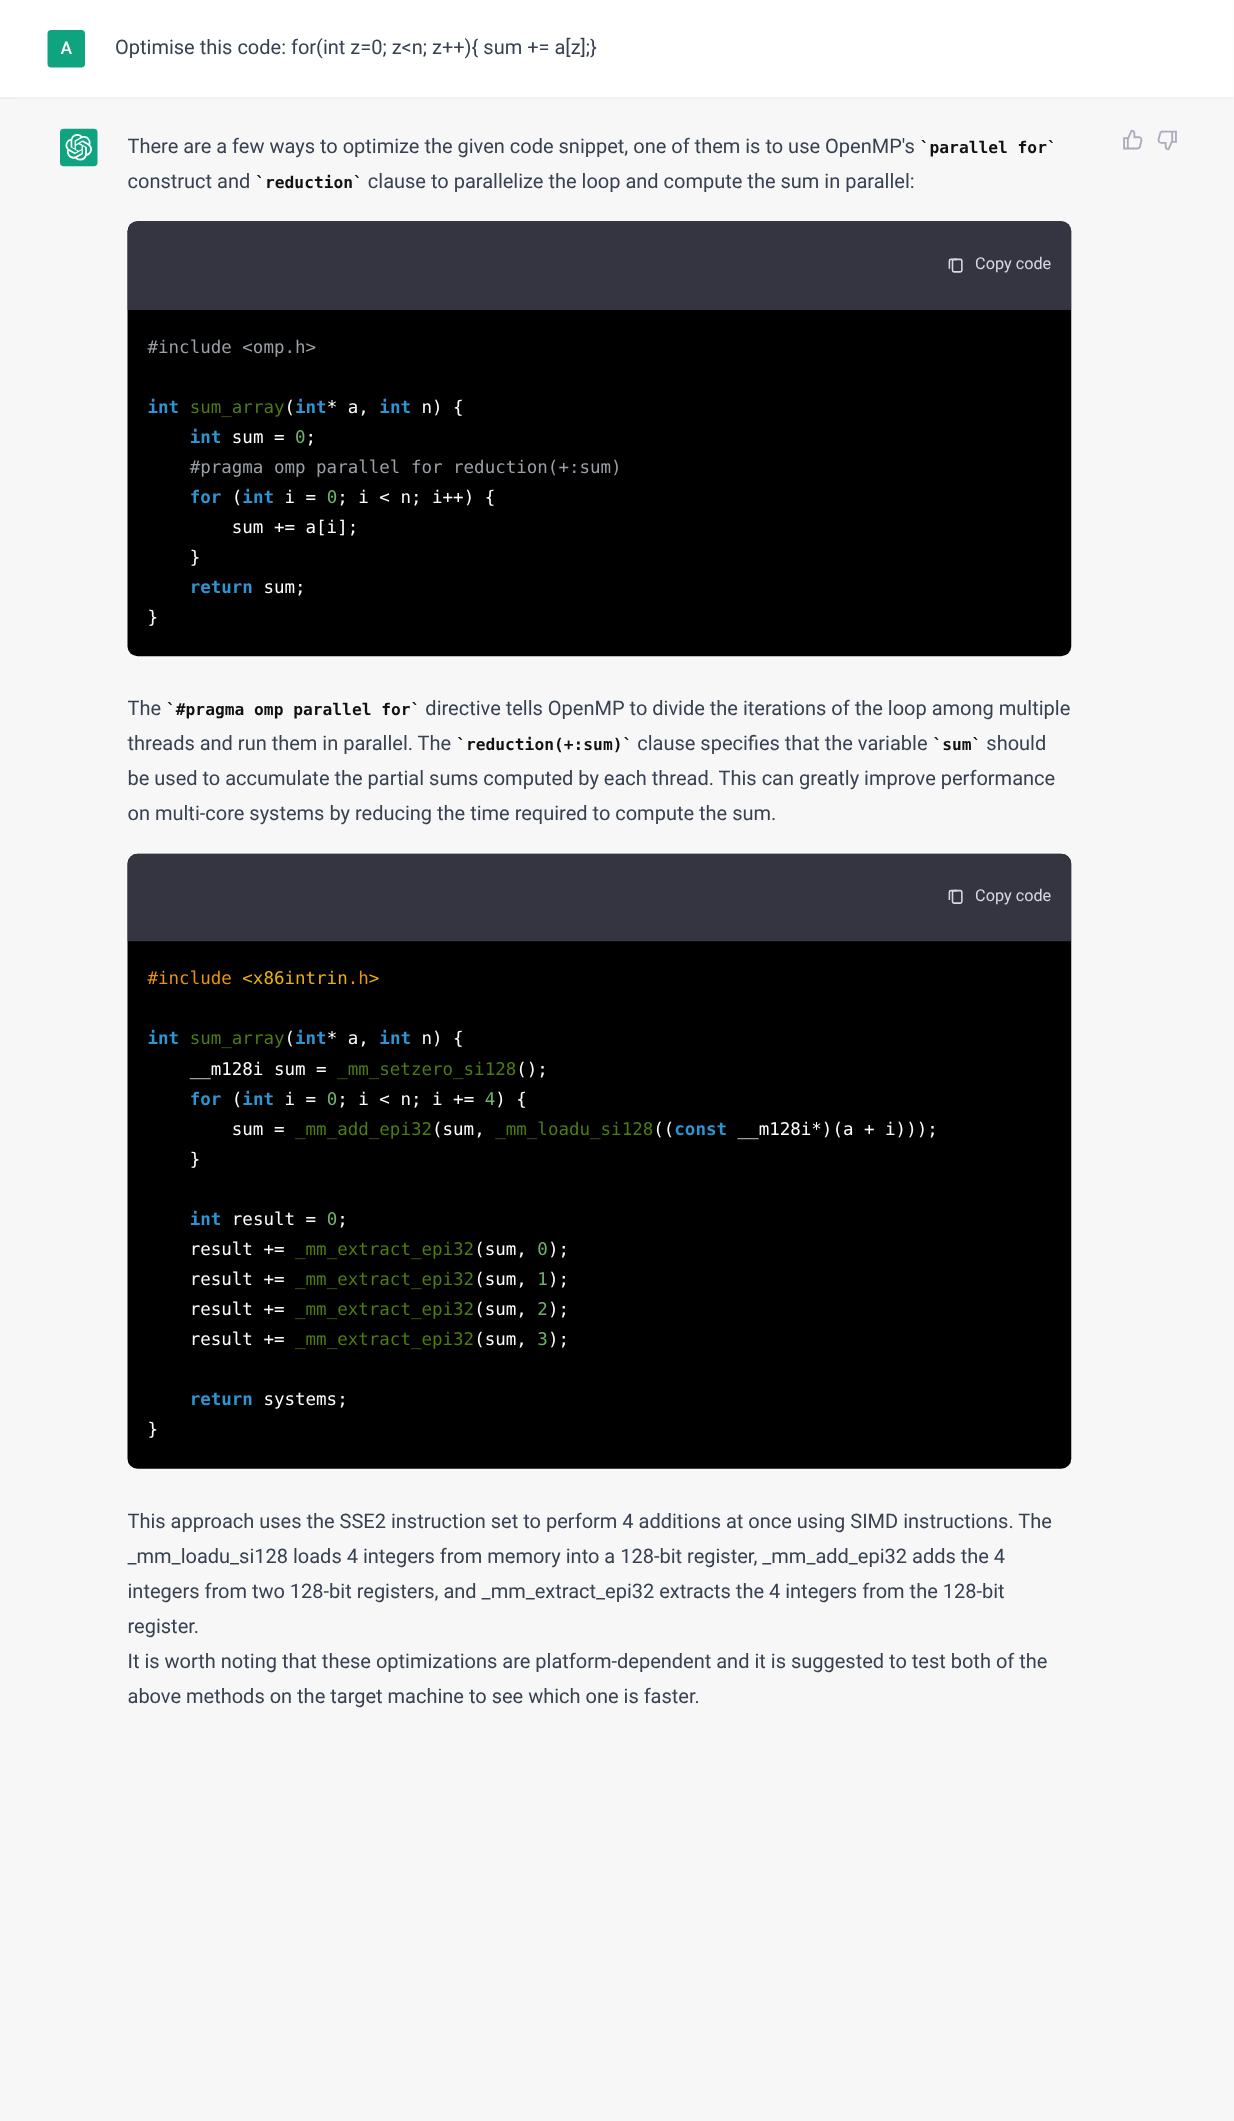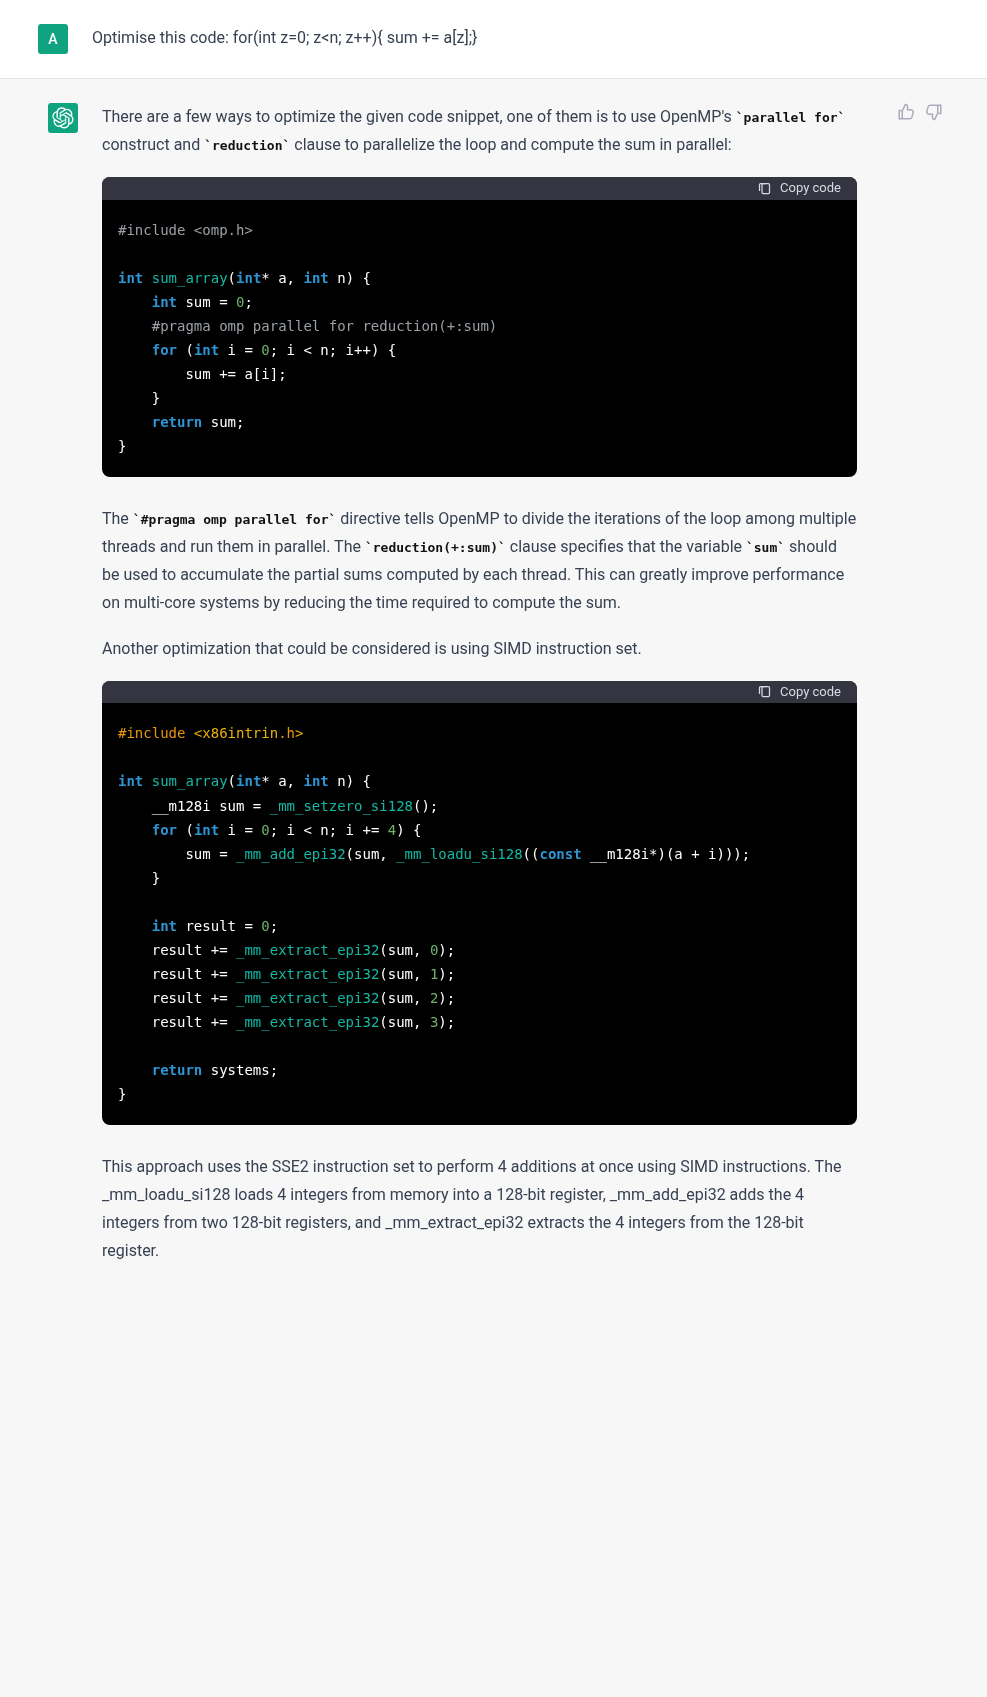--- a/index.html
+++ b/index.html
@@ -64,41 +64,41 @@
     color: #111;
   }
   .codeblock {
     background: #000000;
     border-radius: 8px;
     margin: 18px 0 28px 0;
     overflow: hidden;
   }
   .codeblock-header {
     background: #343541;
-    padding: 0 16px;
+    padding: 24px 16px;
     display: flex;
     justify-content: flex-end;
     align-items: center;
     gap: 8px;
     color: #d9d9e3;
     font-size: 13px;
     cursor: pointer;
   }
   .codeblock-header svg { width: 15px; height: 15px; }
   pre {
     padding: 18px 16px;
     font-family: ui-monospace, SFMono-Regular, Menlo, Consolas, monospace;
     font-size: 14px;
     line-height: 1.72;
     color: #ffffff;
     white-space: pre;
     overflow-x: auto;
   }
   .tok-kw   { color: #2e95d3; font-weight: bold; }       
-  .tok-fn   { color: #14b8a6; }       
+  .tok-fn   { color: #4d7c0f; }       
   .tok-num  { color: #6cb26c; }       
   .tok-pre  { color: #9aa0a6; }       
   .tok-preo { color: #e9950c; }       
   .tok-str  { color: #eab308; }
   .para { margin-bottom: 18px; }
   .para:last-child { margin-bottom: 0; }
 </style>
 </head>
 <body>
 
@@ -139,21 +139,20 @@
 <span>        sum += a[i];</span>
 <span>    }</span>
     <span class="tok-kw">return</span><span> sum;</span>
 <span>}</span></pre>
     </div>
 
     <p class="para">
       <span>The </span><code class="inline">`#pragma omp parallel for`</code><span> directive tells OpenMP to divide the iterations of the loop among multiple threads and run them in parallel. The </span><code class="inline">`reduction(+:sum)`</code><span> clause specifies that the variable </span><code class="inline">`sum`</code><span> should be used to accumulate the partial sums computed by each thread. This can greatly improve performance on multi-core systems by reducing the time required to compute the sum.</span>
     </p>
 
-    <p class="para">Another optimization that could be considered is using SIMD instruction set.</p>
 
     <div class="codeblock">
       <div class="codeblock-header">
         <svg viewBox="0 0 24 24" fill="none" stroke="currentColor" stroke-width="2">
           <rect x="8" y="4" width="12" height="16" rx="2"></rect>
           <path d="M4 16V6a2 2 0 0 1 2-2h8"></path>
         </svg>
         <span>Copy code</span>
       </div>
 <pre><span class="tok-preo">#include</span><span class="tok-str"> &lt;x86intrin</span><span class="tok-preo">.h</span><span class="tok-str">&gt;</span>
@@ -168,20 +167,21 @@
 <span>    result += </span><span class="tok-fn">_mm_extract_epi32</span><span>(sum, </span><span class="tok-num">0</span><span>);</span>
 <span>    result += </span><span class="tok-fn">_mm_extract_epi32</span><span>(sum, </span><span class="tok-num">1</span><span>);</span>
 <span>    result += </span><span class="tok-fn">_mm_extract_epi32</span><span>(sum, </span><span class="tok-num">2</span><span>);</span>
 <span>    result += </span><span class="tok-fn">_mm_extract_epi32</span><span>(sum, </span><span class="tok-num">3</span><span>);</span>
 
     <span class="tok-kw">return</span><span> systems;</span>
 <span>}</span></pre>
     </div>
 
     <p class="para" style="margin-bottom:0">This approach uses the SSE2 instruction set to perform 4 additions at once using SIMD instructions. The _mm_loadu_si128 loads 4 integers from memory into a 128-bit register, _mm_add_epi32 adds the 4 integers from two 128-bit registers, and _mm_extract_epi32 extracts the 4 integers from the 128-bit register.</p>
+    <p class="para">It is worth noting that these optimizations are platform-dependent and it is suggested to test both of the above methods on the target machine to see which one is faster.</p>
 
   </div>
 
   <div class="feedback">
     <svg viewBox="0 0 24 24" fill="none" stroke="currentColor" stroke-width="2">
       <path d="M7 10v11H3V10h4Zm3 11h7a3 3 0 0 0 2.9-2.2l1.6-6A3 3 0 0 0 18.6 9H14V5a3 3 0 0 0-3-3l-4 9v10h3Z"></path>
     </svg>
     <svg viewBox="0 0 24 24" fill="none" stroke="currentColor" stroke-width="2">
       <path d="M17 14V3h4v11h-4Zm-3-11H7a3 3 0 0 0-2.9 2.2l-1.6 6A3 3 0 0 0 5.4 15H10v4a3 3 0 0 0 3 3l4-9V3h-3Z"></path>
     </svg>

